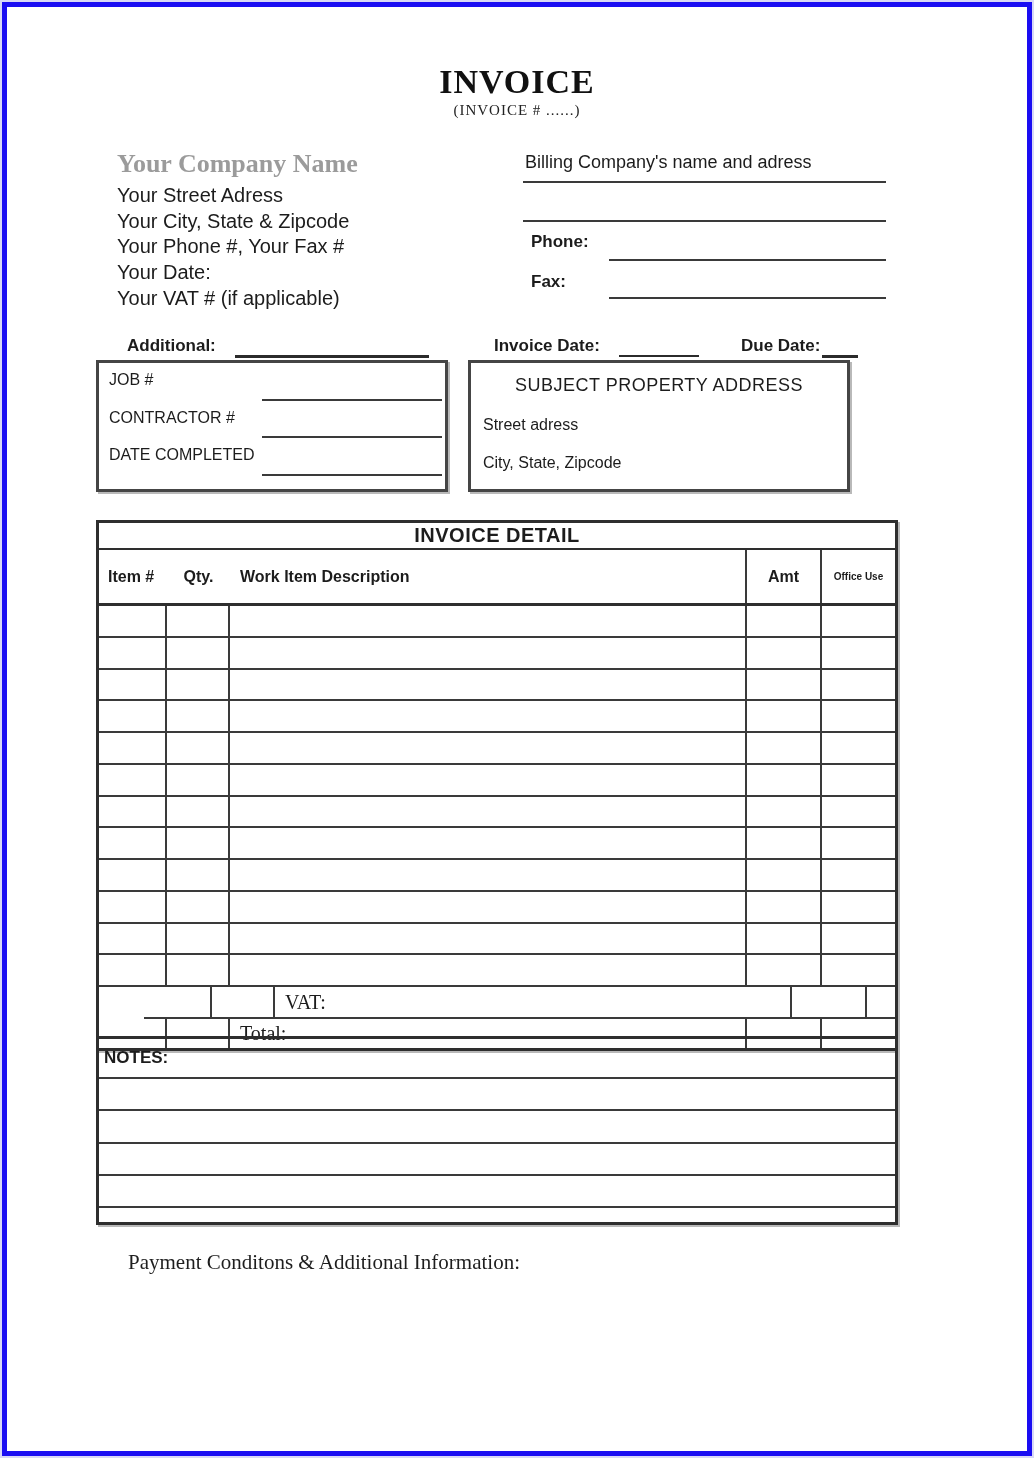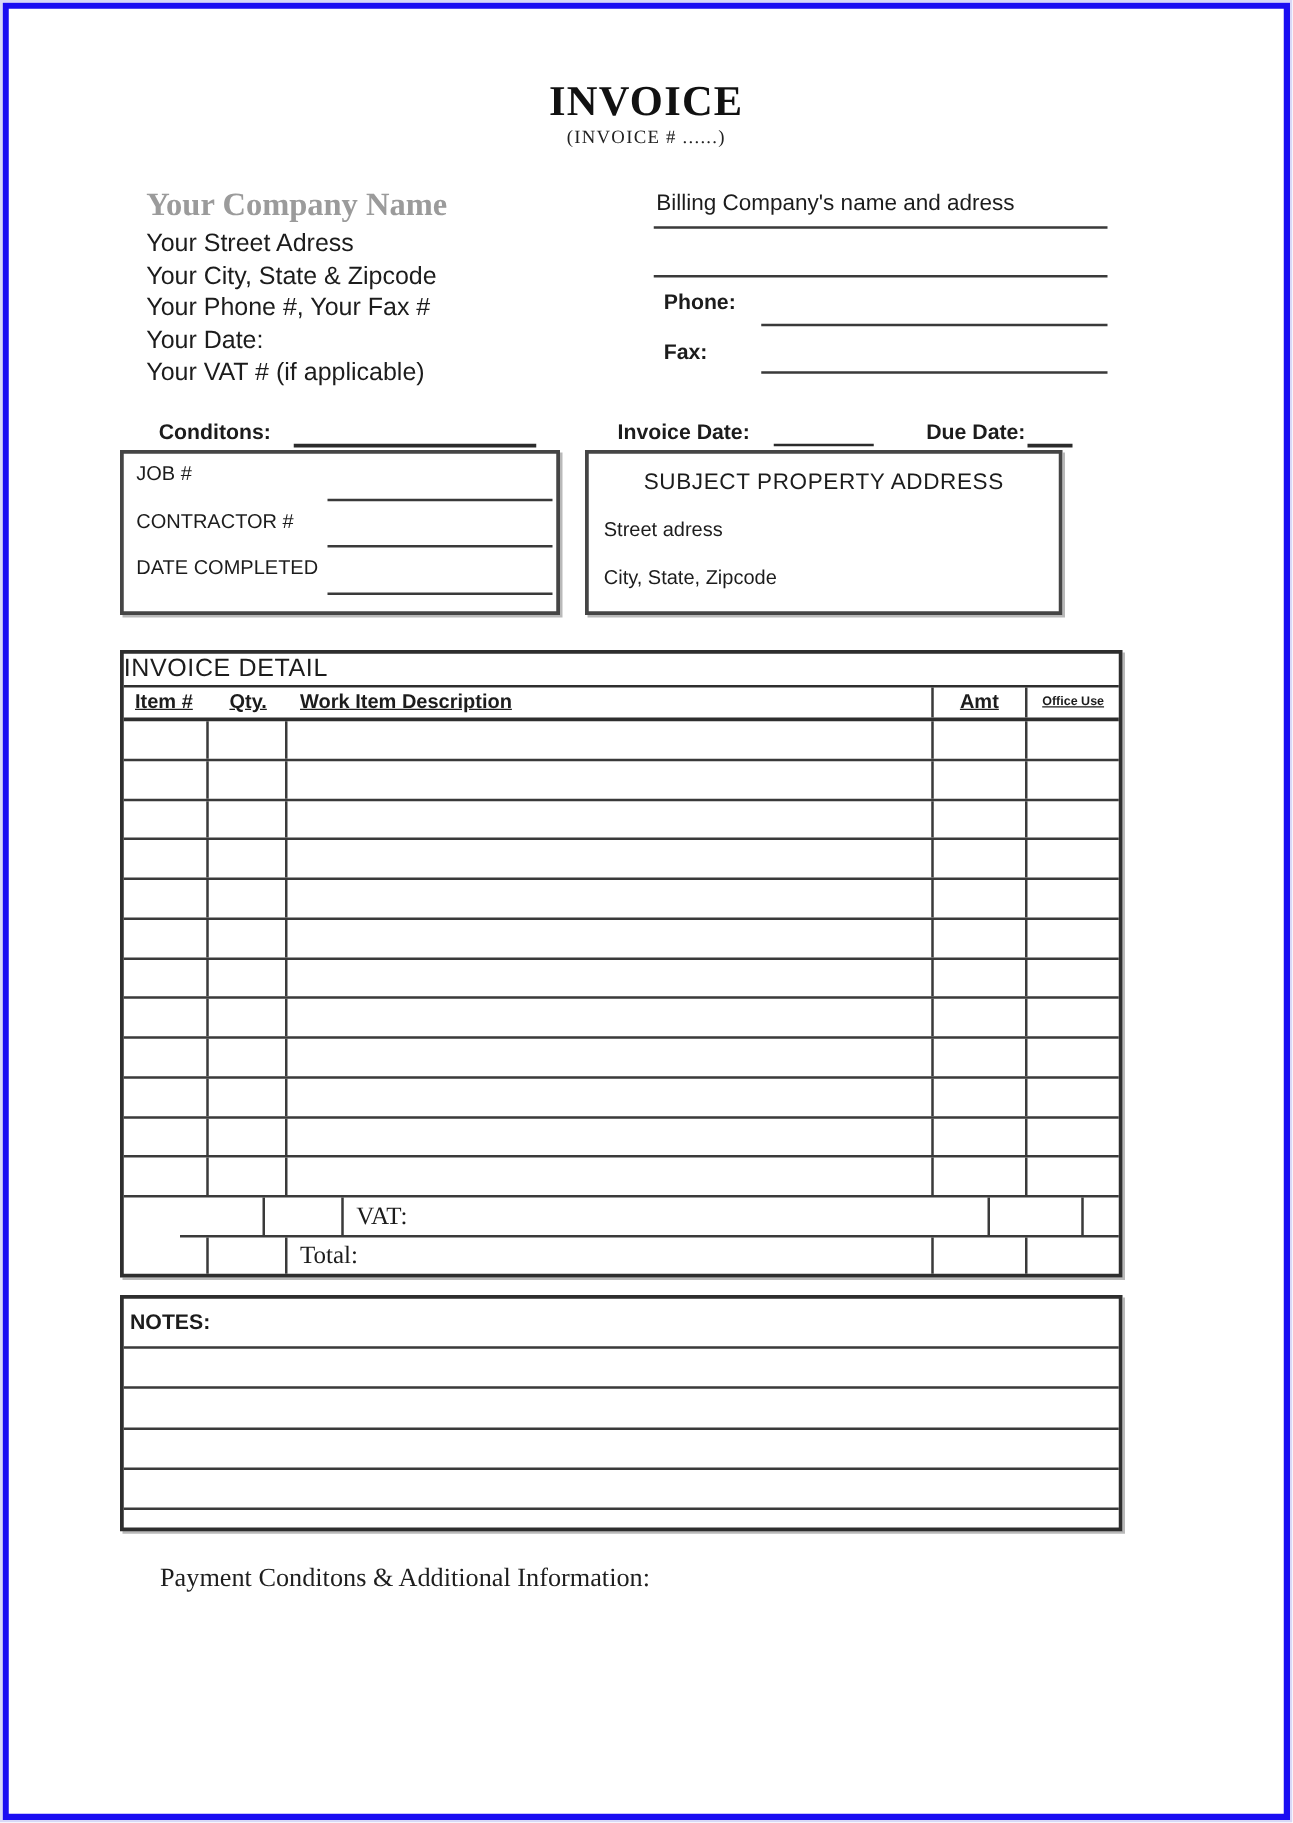--- a/index.html
+++ b/index.html
@@ -50,23 +50,23 @@
   .job-label{position:absolute;left:10px;top:8px;font-size:16px;}
   .job-line{position:absolute;left:163px;right:3px;bottom:0;border-bottom:2px solid var(--line);}
 
   
   .property-box{position:absolute;left:466px;top:358px;width:382px;height:132px;box-sizing:border-box;border:3px solid #454545;box-shadow:2px 2px 0 #b9b9b9;}
   .property-title{text-align:center;font-size:18px;margin-top:12px;letter-spacing:.5px;}
   .property-line{font-size:16px;margin:20px 0 0 12px;}
 
   
   .detail-table{position:absolute;left:94px;top:518px;width:802px;box-sizing:border-box;border:3px solid #2e2e2e;box-shadow:2px 2px 0 #b9b9b9;background:#fff;}
-  .table-banner{height:25px;line-height:25px;font-weight:normal;font-size:20px;border-bottom:2px solid #2e2e2e;letter-spacing:.5px;}
+  .table-banner{height:25px;line-height:25px;text-align:center;font-weight:bold;font-size:20px;border-bottom:2px solid #2e2e2e;letter-spacing:.5px;}
   .grid-row{display:grid;grid-template-columns:68px 63px 517px 75px 1fr;box-sizing:border-box;}
-  .header-row{height:27px;border-bottom:3px solid #2e2e2e;text-decoration:underline;}
+  .header-row{height:56px;border-bottom:3px solid #2e2e2e;}
   .header-row .cell{display:flex;align-items:center;font-weight:bold;font-size:16px;box-sizing:border-box;}
   .header-row .c1{padding-left:9px;}
   .header-row .c2{justify-content:center;}
   .header-row .c3{padding-left:10px;border-right:2px solid var(--line);}
   .header-row .c4{justify-content:center;border-right:2px solid var(--line);}
   .header-row .c5{justify-content:center;text-align:center;font-size:10px;line-height:16px;}
   .body-row{height:31.75px;border-bottom:2px solid var(--line);}
   .body-row:last-child,.total-row{border-bottom:none;}
   .body-row .cell{box-sizing:border-box;height:100%;}
   .br{border-right:2px solid var(--line);}
@@ -109,21 +109,21 @@
     <div class="billing-name">Billing Company's name and adress</div>
     <div class="b-line billing-line1"></div>
     <div class="b-line billing-line2"></div>
     <div class="phone-label">Phone:</div>
     <div class="b-line phone-line"></div>
     <div class="fax-label">Fax:</div>
     <div class="b-line fax-line"></div>
   </div>
 
   <div class="meta-row">
-    <span class="meta-label attention-label">Conditons:</span>
+    <span class="meta-label attention-label">Additional:</span>
     <span class="attention-line"></span>
     <span class="meta-label invoice-date-label">Invoice Date:</span>
     <span class="invoice-date-line"></span>
     <span class="meta-label due-date-label">Due Date:</span>
     <span class="due-date-line"></span>
   </div>
 
   <div class="job-box" id="job-box">
       <div class="job-row">
         <div class="job-label">JOB #</div>

